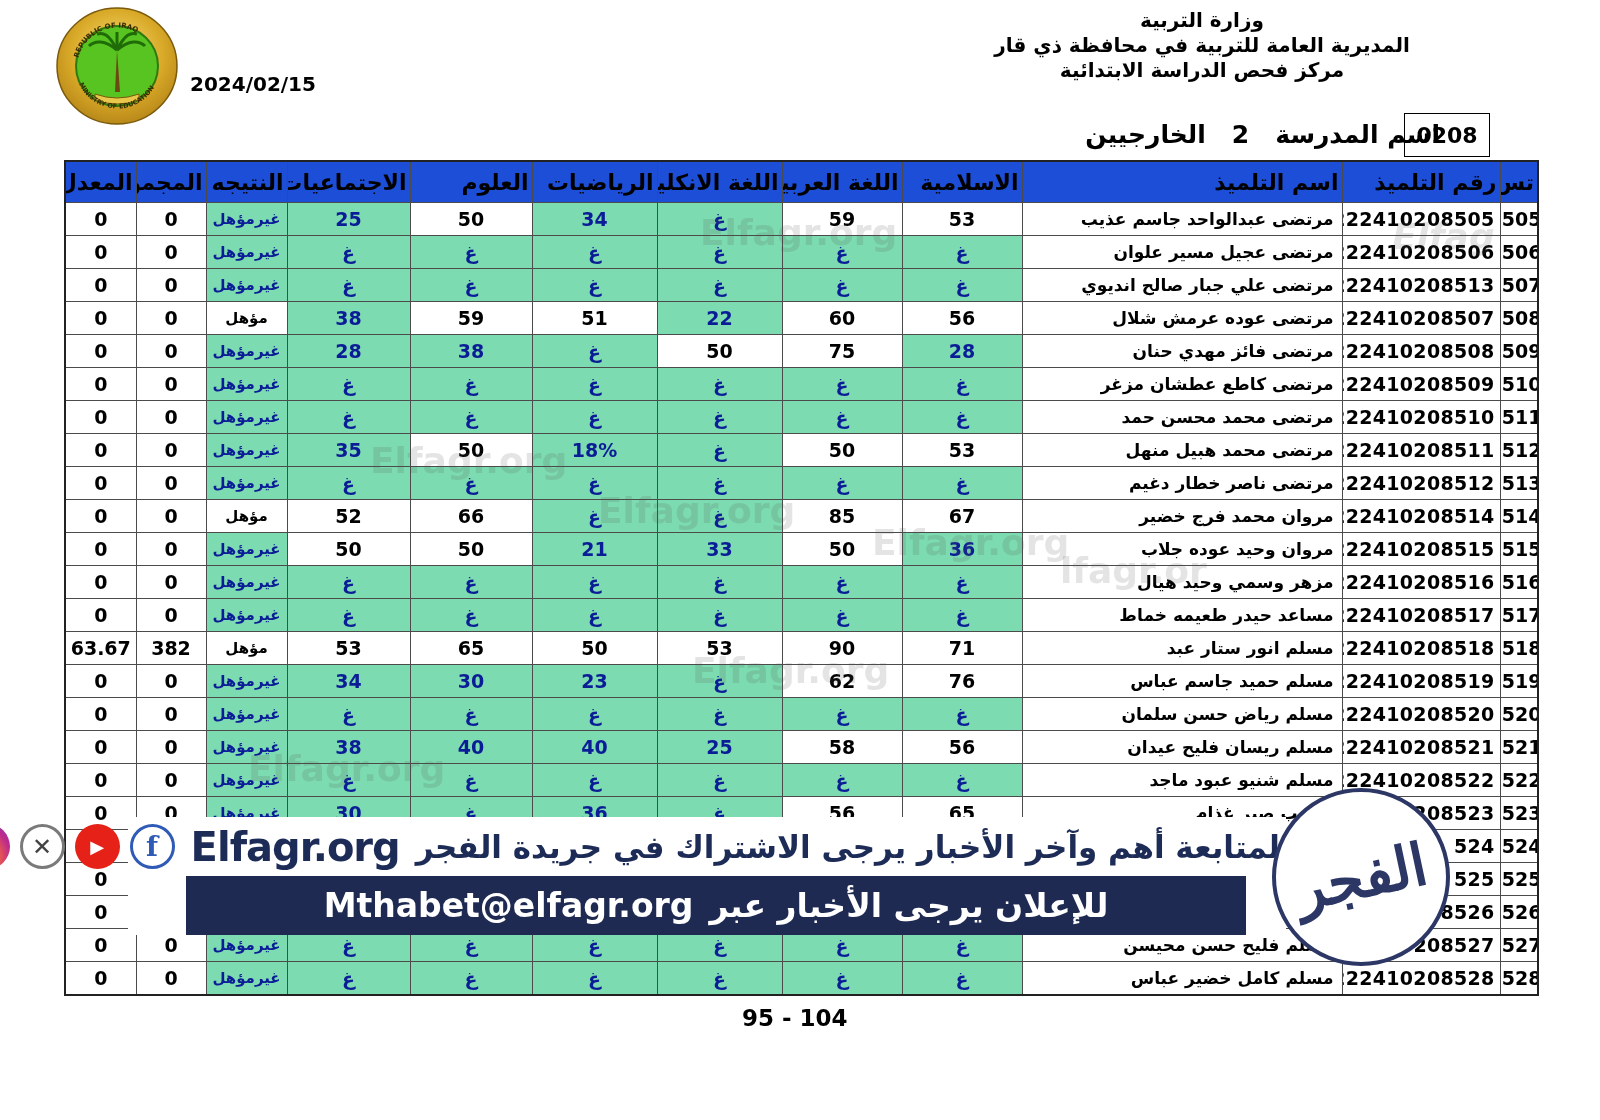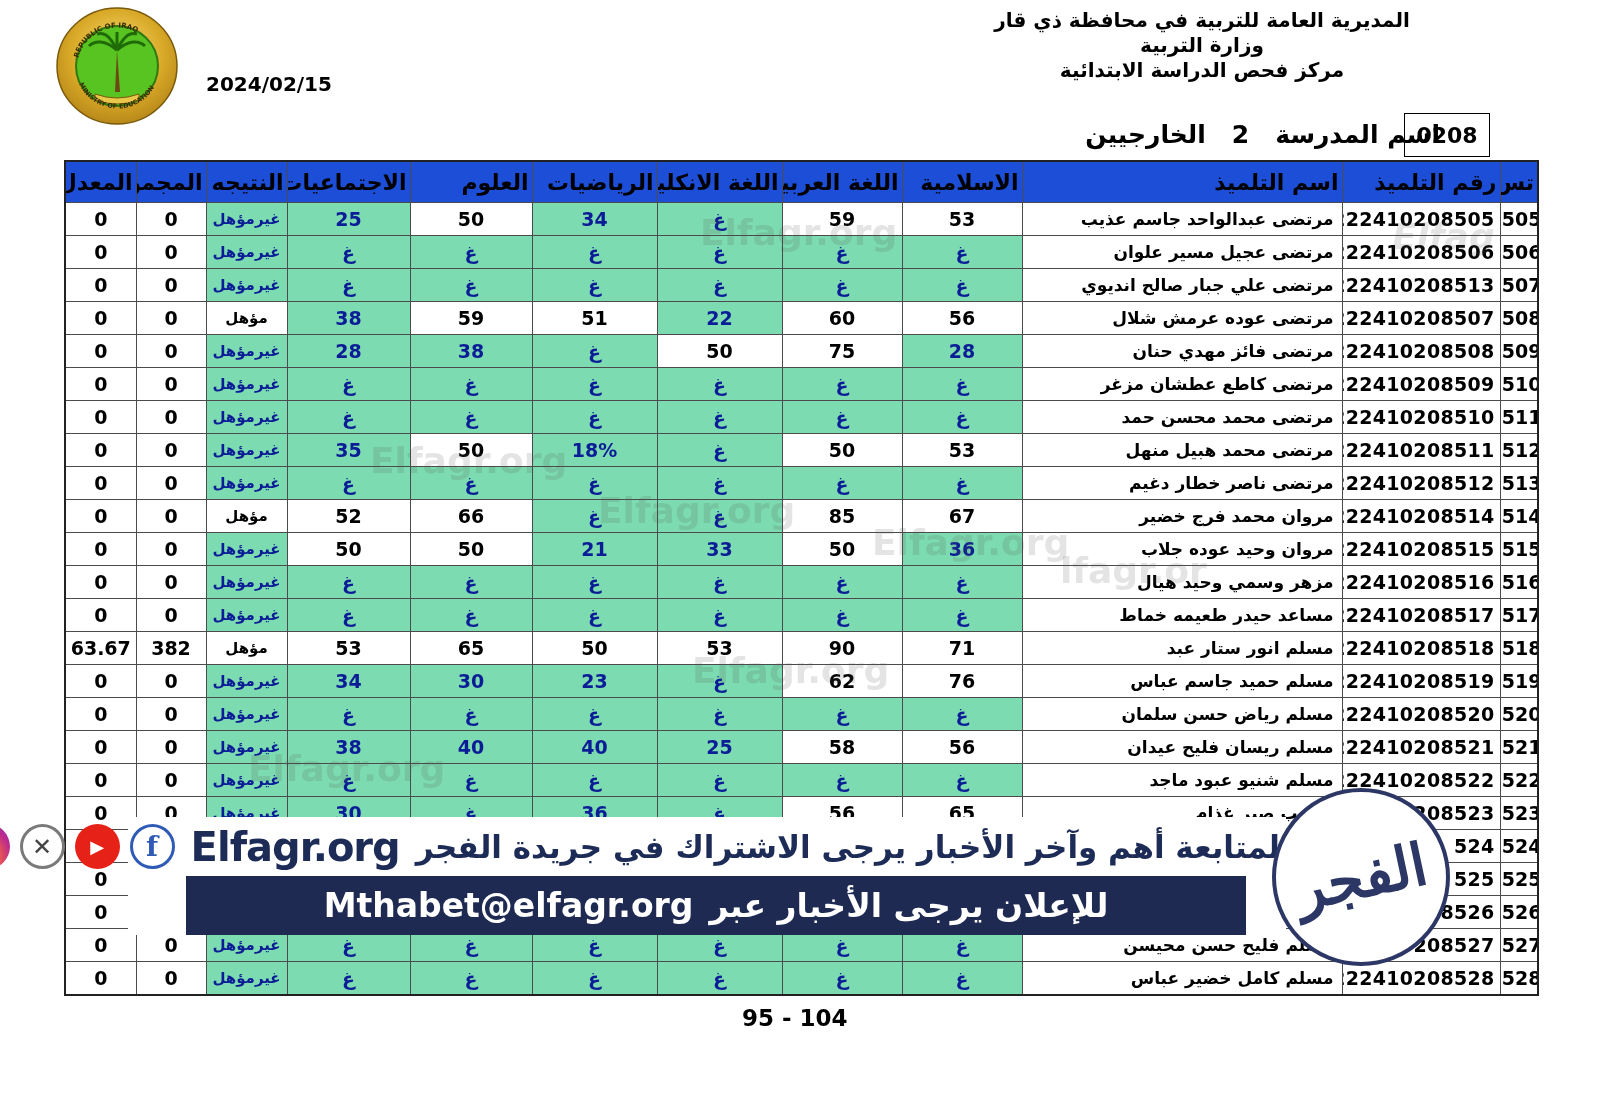--- a/index.html
+++ b/index.html
@@ -6,21 +6,21 @@
   .page{position:relative;width:1600px;height:1120px;background:#fff;overflow:hidden;
         font-family:"DejaVu Sans",sans-serif;color:#000;}
   
   .ministry{position:absolute;top:8px;right:78px;width:640px;text-align:center;direction:rtl;
             font-weight:bold;font-size:20px;line-height:25px;}
   .title-block{position:absolute;top:14px;left:555px;width:360px;text-align:center;direction:rtl;}
   .title-line1{font-weight:bold;font-size:21px;white-space:nowrap;}
   .title-line2{display:flex;direction:rtl;justify-content:space-between;margin-top:14px;
                font-weight:bold;font-size:23px;padding:0 10px;}
   .emblem{position:absolute;top:6px;left:55px;width:125px;height:120px;}
-  .date{position:absolute;top:72px;left:190px;font-weight:bold;font-size:20px;margin-left:16px;}
+  .date{position:absolute;top:72px;left:190px;font-weight:bold;font-size:20px;}
   .school-line{position:absolute;top:120px;right:160px;display:flex;direction:rtl;gap:26px;
                font-weight:bold;font-size:25px;}
   .school-code{position:absolute;top:113px;left:1404px;width:84px;height:42px;border:1px solid #000000;
                display:flex;align-items:center;justify-content:center;font-weight:bold;font-size:22px;}
   
   table.results{position:absolute;top:160px;left:64px;width:1473px;border-collapse:collapse;
                 table-layout:fixed;direction:rtl;}
   table.results td,table.results th{border:1px solid #4b4b4b;overflow:hidden;white-space:nowrap;
                 padding:0 3px;}
   table.results{border:2px solid #222;}
@@ -95,22 +95,22 @@
       <text font-size="6.5" fill="#3a2a00" font-weight="bold">
         <textPath href="#arcBot" startOffset="14%">MINISTRY OF EDUCATION</textPath>
       </text>
     </svg>
   </div>
 
   <div class="date">2024/02/15</div>
 
 
   <div class="ministry">
+    <div>وزارة التربية</div>
     <div>المديرية العامة للتربية في محافظة ذي قار</div>
-    <div>وزارة التربية</div>
     <div>مركز فحص الدراسة الابتدائية</div>
   </div>
 
   <div class="school-code">0208</div>
   <div class="school-line">
     <span>اسم المدرسة</span>
     <span>2</span>
     <span>الخارجيين</span>
   </div>
 

